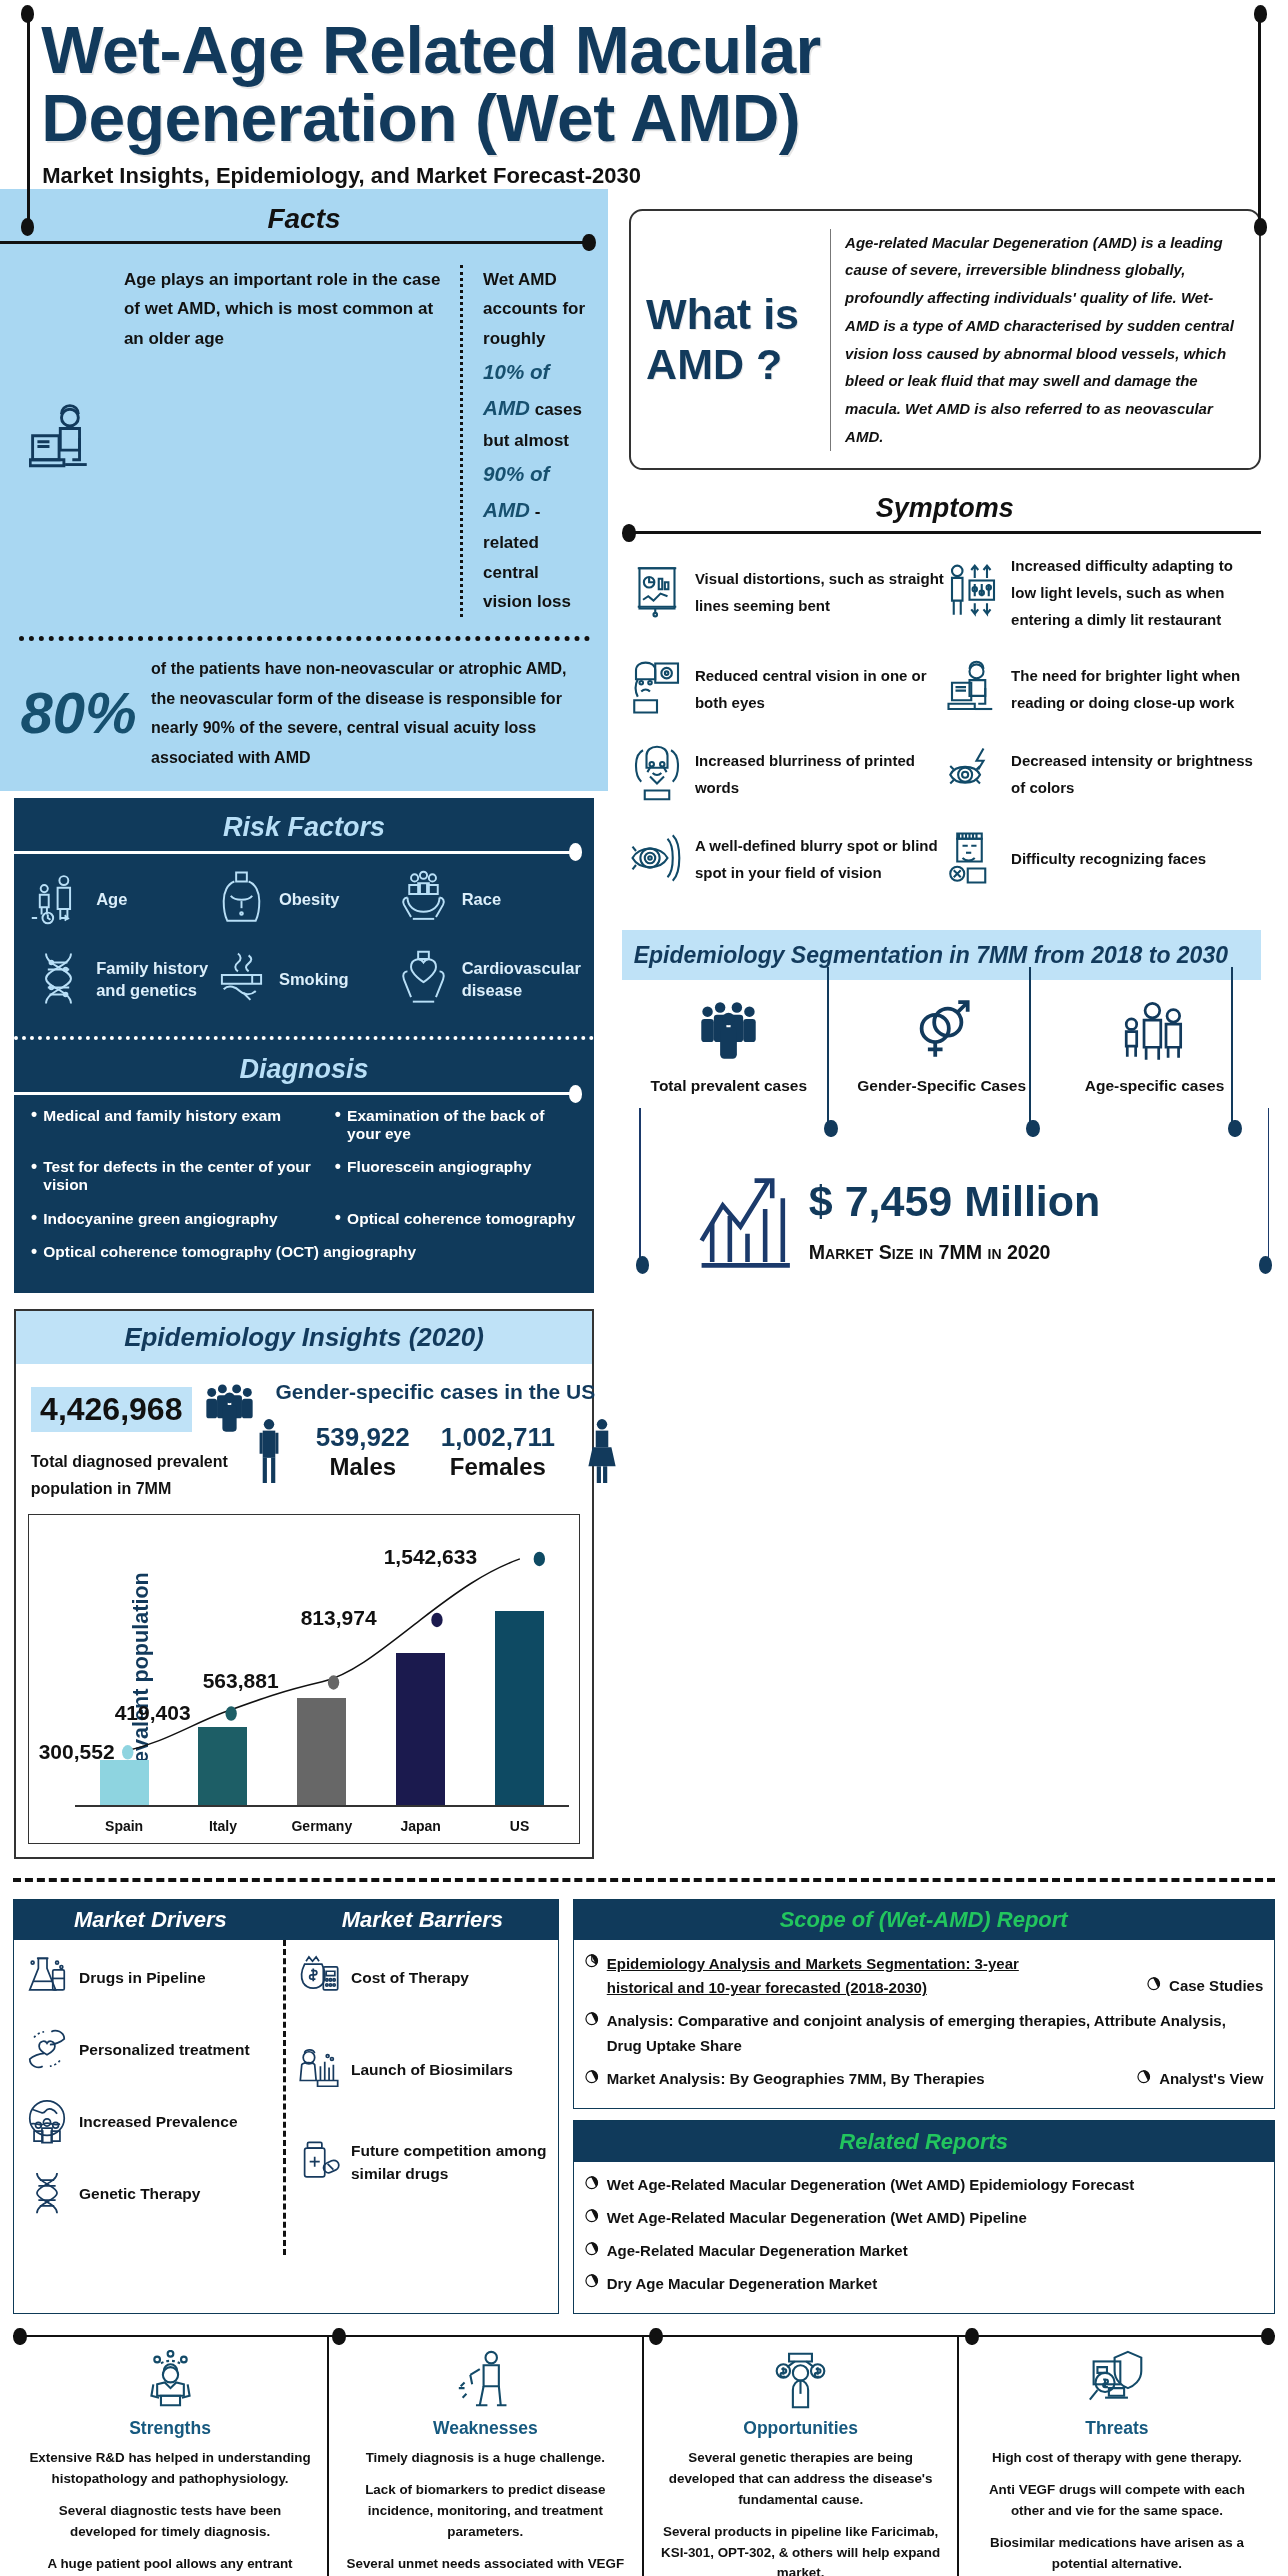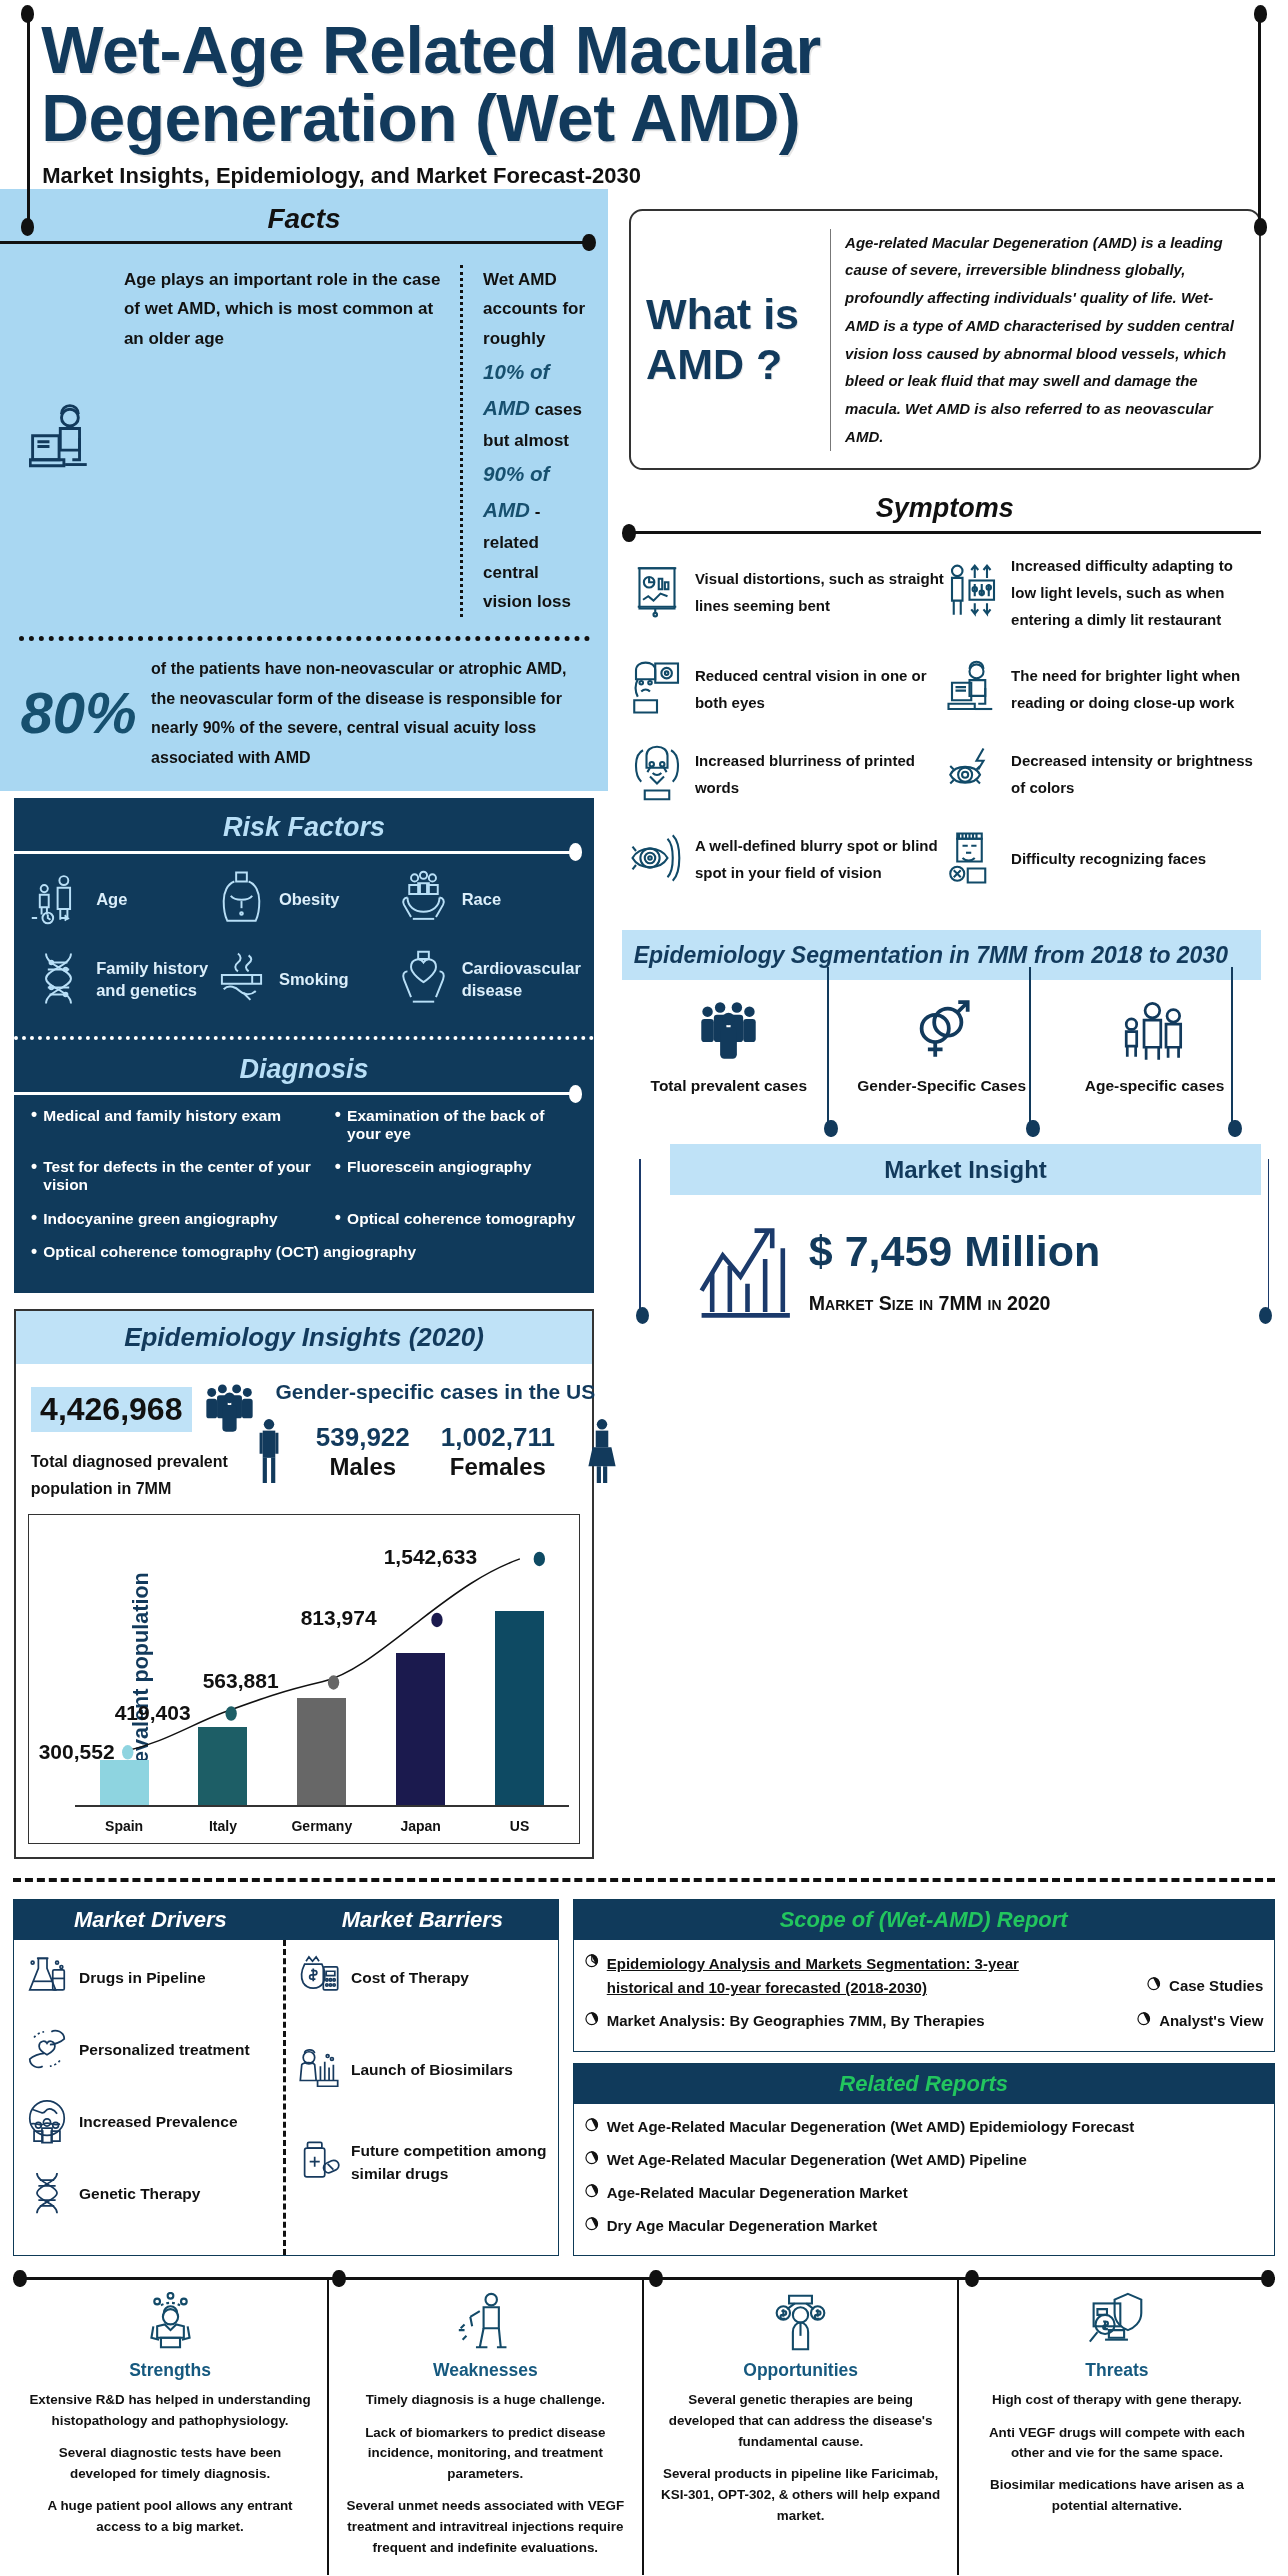--- a/index.html
+++ b/index.html
@@ -664,21 +664,20 @@
           <div class="seg-tick" style="left:205px;top:-12.4px;height:155px;"></div>
           <div class="dot" style="left:202px;top:140px;background:#123A5C;"></div>
           <div class="seg-tick" style="left:407px;top:-12.4px;height:155px;"></div>
           <div class="dot" style="left:404px;top:140px;background:#123A5C;"></div>
           <div class="seg-tick" style="left:609px;top:-12.4px;height:155px;"></div>
           <div class="dot" style="left:606px;top:140px;background:#123A5C;"></div>
         </div>
       </div>
 
       <div class="mi">
-        <div class="band" style="font-weight:bold;font-size:24px;">Market Insight</div>
         <div style="position:relative;">
           <div class="mi-body">
             <span>
               <svg width="113" height="113" viewBox="0 0 64 64" fill="none" stroke="#1B3A6B" stroke-width="2.6">
                 <path d="M6 44L18 24l10 12L44 10"></path>
                   <path d="M36 10h10v10"></path>
                 <path d="M12 34v22M22 30v26M32 40v16M42 26v30M52 20v36"></path>
                 <path d="M6 58h50"></path>
               </svg>
             </span>
@@ -824,20 +823,29 @@
             </div>
             <div class="scope-li" style="align-self:flex-end;padding-bottom:2.1px;">
               <span class="pie-ic">
                 <svg width="15.5" height="15.5" viewBox="0 0 24 24" fill="none" stroke="#111" stroke-width="1.8">
                     <circle cx="12" cy="12" r="9"></circle>
                     <path d="M12 3a9 9 0 0 1 7 14z" fill="#111"></path>
                   </svg>
               </span>
               <span>Case Studies</span>
             </div>
+          </div>
+          <div class="scope-li">
+            <span class="pie-ic">
+              <svg width="15.5" height="15.5" viewBox="0 0 24 24" fill="none" stroke="#111" stroke-width="1.8">
+                  <circle cx="12" cy="12" r="9"></circle>
+                  <path d="M12 3a9 9 0 0 1 7 14z" fill="#111"></path>
+                </svg>
+            </span>
+            <span>Analysis: Comparative and conjoint analysis of emerging therapies, Attribute Analysis, Drug Uptake Share</span>
           </div>
           <div class="scope-row">
             <div class="scope-li">
               <span class="pie-ic">
                 <svg width="15.5" height="15.5" viewBox="0 0 24 24" fill="none" stroke="#111" stroke-width="1.8">
                     <circle cx="12" cy="12" r="9"></circle>
                     <path d="M12 3a9 9 0 0 1 7 14z" fill="#111"></path>
                   </svg>
               </span>
               <span>Market Analysis: By Geographies 7MM, By Therapies</span>

